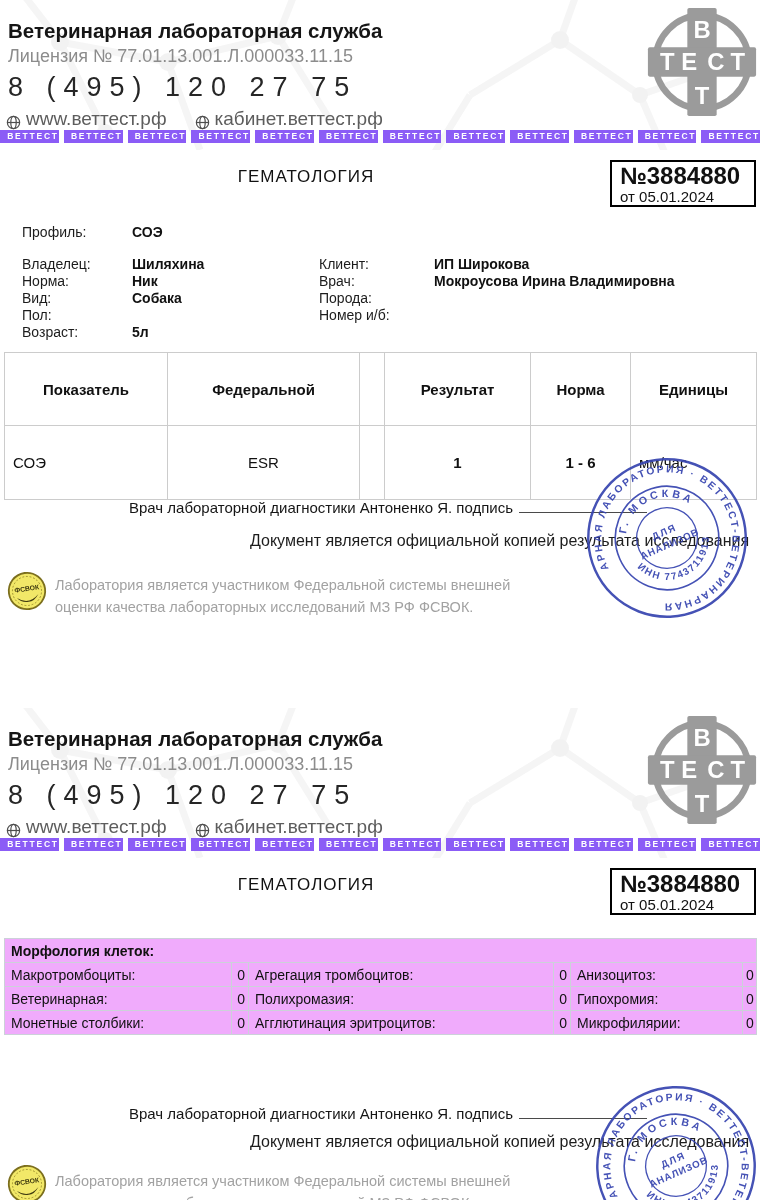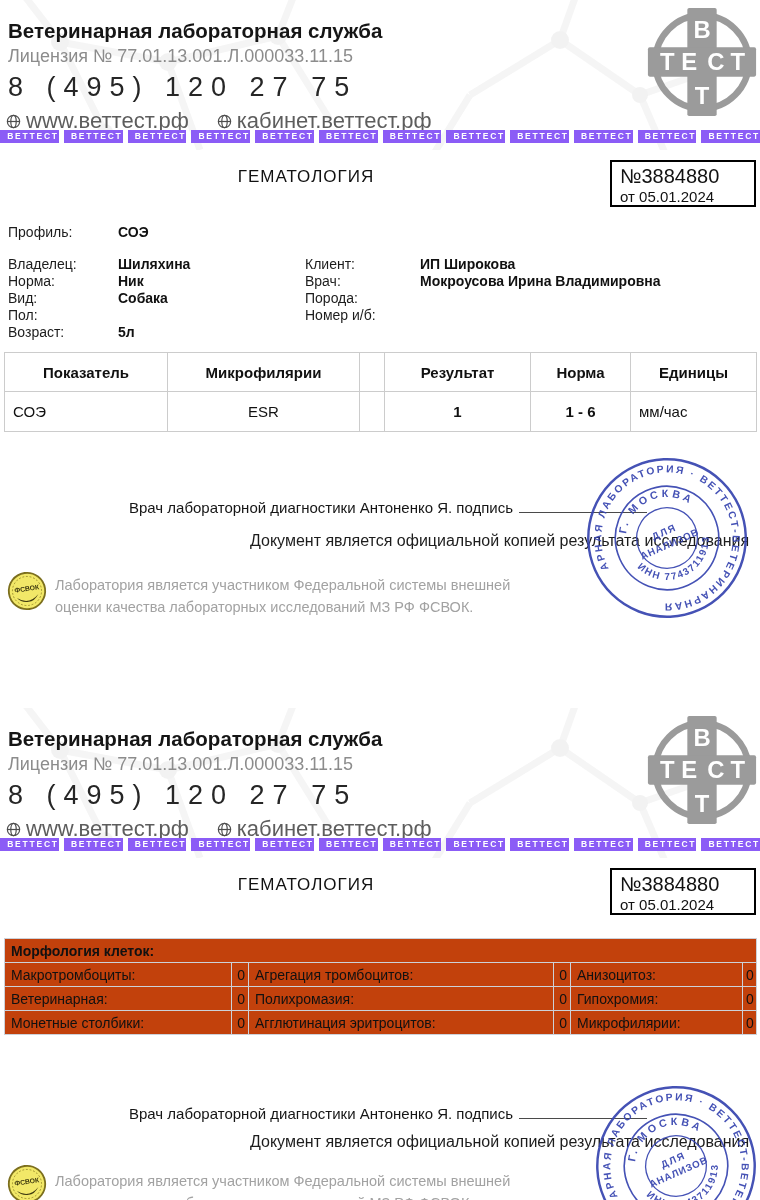--- a/index.html
+++ b/index.html
@@ -12,59 +12,59 @@
   #page1{top:0;height:708px;}
   #page2{top:708px;height:492px;}
 
   
   .hdr{position:absolute;top:0;left:0;width:760px;height:145px;}
   .molecules{position:absolute;top:0;left:0;pointer-events:none;}
   .org-title{position:absolute;top:19px;left:8px;font-size:20.5px;color:#151515;font-weight:bold;}
   .license{position:absolute;top:46px;left:8px;font-size:18px;color:#8c8c8c;text-align:center;}
   .phone{position:absolute;top:72px;left:8px;font-size:27px;letter-spacing:8px;color:#262626;}
   .sites{position:absolute;top:108px;left:6px;display:flex;align-items:center;gap:28px;}
-  .site{display:flex;align-items:center;gap:5px;font-size:22px;color:#5d5d5d;}
+  .site{display:flex;align-items:flex-end;gap:5px;font-size:19px;color:#5d5d5d;}
   .globe{width:15px;height:15px;flex:0 0 auto;}
   .logo{position:absolute;top:6px;right:3px;width:110px;height:112px;}
   .strip{position:absolute;top:130px;left:0;width:760px;height:13px;display:flex;gap:5px;}
   .strip span{
     flex:1;background:#8b5cf6;color:#fff;font-size:8.5px;font-weight:bold;
     letter-spacing:1.8px;text-align:right;line-height:13px;overflow:hidden;
   }
 
   
   .section-title{position:absolute;top:167px;left:0;width:612px;text-align:center;
     font-size:17px;letter-spacing:1px;color:#111;}
   .num-box{position:absolute;top:160px;left:610px;width:146px;height:47px;border:2px solid #000;
     box-sizing:border-box;padding:1px 8px;background:#fff;}
-  .num{font-size:20px;font-weight:normal;line-height:26px;}
+  .num{font-size:24px;font-weight:bold;line-height:26px;}
   .num-date{font-size:15px;line-height:16px;}
 
   
   .patient-left{position:absolute;top:224px;left:8px;font-size:14px;}
   .patient-right{position:absolute;top:256px;left:305px;font-size:14px;}
-  .p-row{height:17px;line-height:17px;}
+  .p-row{height:17px;line-height:17px;margin-left:14px;}
   .profile-row{margin-bottom:15px;}
   .p-label{display:inline-block;width:110px;color:#1c1c1c;}
   .patient-right .p-label{width:115px;}
   .p-val{font-weight:bold;}
 
   
   .results-table{position:absolute;top:352px;left:4px;width:752px;border-collapse:collapse;
     table-layout:fixed;background:#fff;}
-  .results-table th,.results-table td{border:1px solid #ccc;font-size:15px;padding:0;}
+  .results-table th,.results-table td{border:1px solid #ccc;font-size:15px;padding:17px;}
   .results-table th{height:38px;font-weight:bold;text-align:center;}
   .results-table td{height:39px;text-align:center;}
   td.al{text-align:left;padding-left:8px;}
   td.bold{font-weight:bold;}
   .notes-cell{text-align:left !important;font-weight:bold;padding:6px 8px 14px 8px !important;height:auto !important;}
 
   
   .morph-table{position:absolute;top:230px;left:4px;width:752px;border-collapse:collapse;
-    table-layout:fixed;background:#c2410c;}
+    table-layout:fixed;background:#f0abfc;}
   .morph-table td{border:1px solid #ccd1d9;font-size:14px;padding:2px 6px;height:19px;
     white-space:nowrap;overflow:hidden;}
   .morph-title{font-weight:bold;}
   .mv{text-align:right;padding:2px 3px !important;}
 
   
   .sig{position:absolute;left:129px;font-size:15px;color:#161616;white-space:nowrap;}
   .sig .uline{display:inline-block;width:128px;border-bottom:1.4px solid #4a4a4a;height:13px;margin-left:6px;}
   .official{position:absolute;left:250px;font-size:16px;font-weight:normal;color:#1d1d1d;white-space:nowrap;}
   .fsvok-badge{position:absolute;left:7px;width:40px;height:40px;transform:rotate(-8deg);}
@@ -210,21 +210,21 @@
       <col style="width:163px">
         <col style="width:192px">
         <col style="width:25px">
       <col style="width:146px">
         <col style="width:100px">
         <col style="width:126px">
     </colgroup>
     <tbody>
         <tr>
       <th>Показатель</th>
-      <th>Микрофилярии</th>
+      <th>Федеральной</th>
       <th></th>
       <th>Результат</th>
       <th>Норма</th>
       <th>Единицы</th>
     </tr>
     <tr>
       <td class="al">СОЭ</td>
       <td>ESR</td>
       <td></td>
       <td class="bold">1</td>

